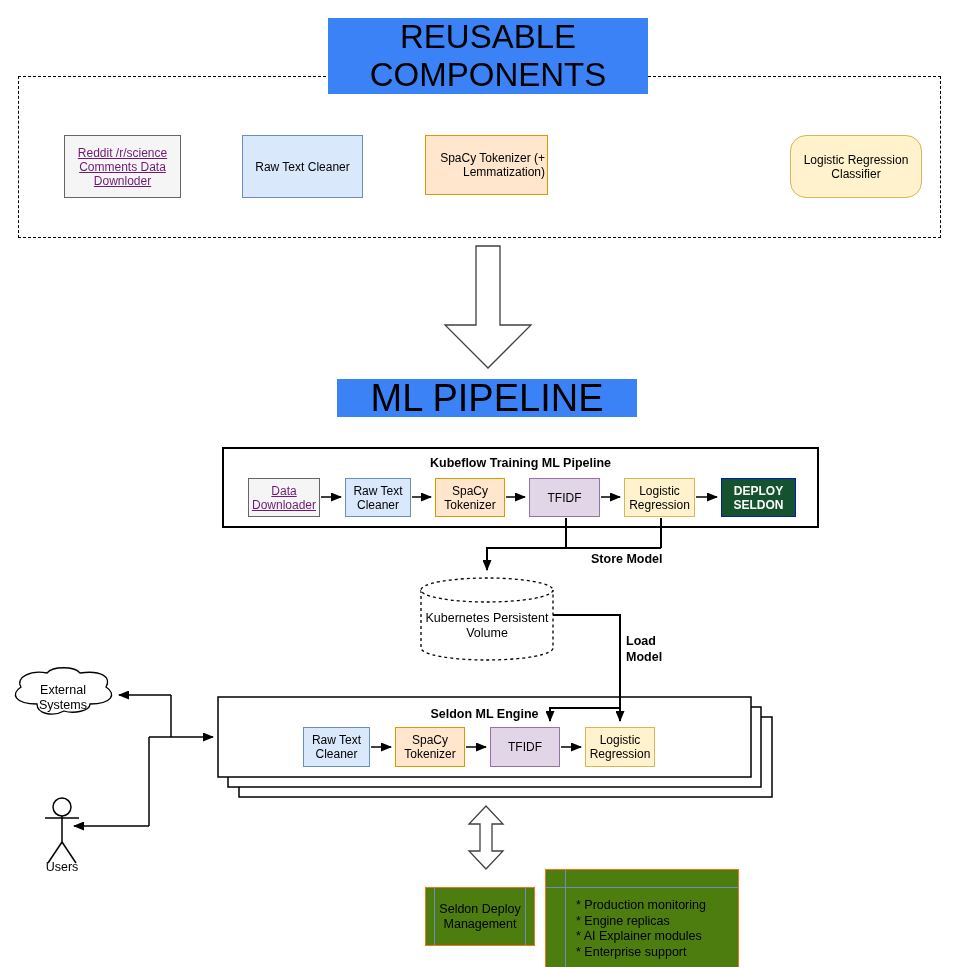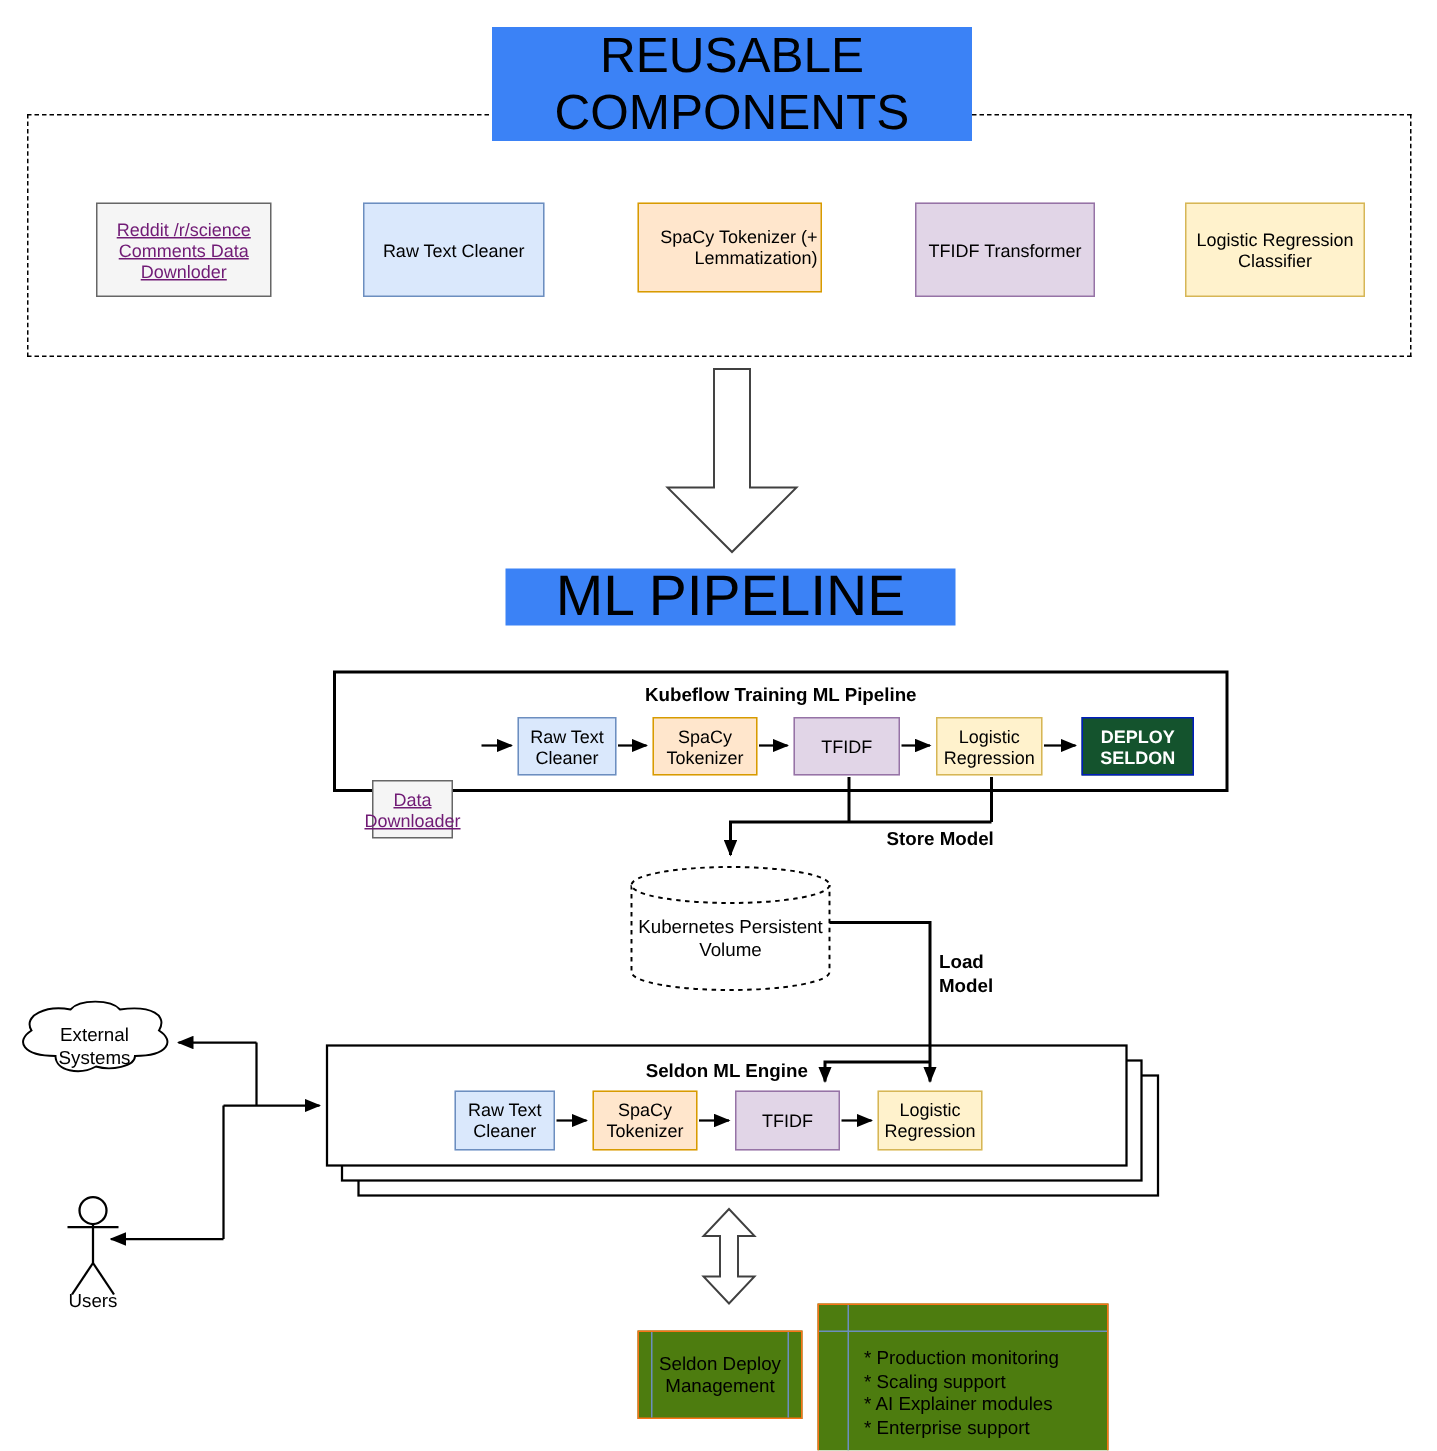--- a/index.html
+++ b/index.html
@@ -33,29 +33,28 @@
 
 <div class="page">
 
   <div class="abs dashed-container" style="left:18px;top:76px;width:923px;height:162px;"></div>
 
   <div class="abs big-title" style="left:328px;top:18px;width:320px;">REUSABLE COMPONENTS</div>
 
   <div class="abs box gray" style="left:64px;top:135px;width:117px;height:63px;">Reddit /r/science Comments Data Downloder</div>
   <div class="abs box blue" style="left:242px;top:135px;width:121px;height:63px;">Raw Text Cleaner</div>
   <div class="abs box orange" style="left:425px;top:135px;width:123px;height:60px;text-align:right;">SpaCy Tokenizer (+ Lemmatization)</div>
-  <div class="abs box purple" style="left:610px;top:135px;width:120px;height:63px;">TFIDF Transformer</div>
-  <div class="abs box yellow" style="left:790px;top:135px;width:120px;height:63px;">Logistic Regression Classifier</div>
+  <div class="abs box yellow" style="left:790px;top:135px;width:132px;height:63px;border-radius:16px;">Logistic Regression Classifier</div>
 
   <div class="abs big-title" style="left:337px;top:379px;width:300px;font-size:38px;">ML PIPELINE</div>
 
   <div class="abs frame" style="left:222px;top:447px;width:597px;height:81px;"></div>
   <div class="abs frame-title" style="left:222px;top:456px;width:597px;">Kubeflow Training ML Pipeline</div>
 
-  <div class="abs box gray" style="left:248px;top:478px;width:54px;height:39px;margin-top:42px;">Data Downloader</div>
+  <div class="abs box gray" style="left:248px;top:478px;width:72px;height:39px;">Data Downloader</div>
   <div class="abs box blue" style="left:345px;top:478px;width:66px;height:39px;">Raw Text Cleaner</div>
   <div class="abs box orange" style="left:435px;top:478px;width:70px;height:39px;">SpaCy Tokenizer</div>
   <div class="abs box purple" style="left:529px;top:478px;width:71px;height:39px;">TFIDF</div>
   <div class="abs box yellow" style="left:624px;top:478px;width:71px;height:39px;">Logistic Regression</div>
   <div class="abs box deploy" style="left:721px;top:478px;width:75px;height:39px;">DEPLOY SELDON</div>
 
   <div class="abs bold-label" style="left:591px;top:551px;width:80px;">Store Model</div>
   <div class="abs small-label" style="left:423px;top:611px;width:128px;">Kubernetes Persistent Volume</div>
   <div class="abs bold-label" style="left:626px;top:633px;width:48px;">Load Model</div>
 
@@ -73,21 +72,21 @@
     <span class="proc-bar" style="left:8px;"></span>
     <span class="proc-bar" style="right:8px;"></span>
     <span>Seldon Deploy Management</span>
   </div>
 
   <div class="abs proc" style="left:545px;top:869px;width:194px;height:112px;">
     <span class="proc-bar" style="left:19px;"></span>
     <span class="proc-hbar" style="top:17px;"></span>
     <div class="features-text">
       <div>* Production monitoring</div>
-      <div>* Scaling support</div>
+      <div>* Engine replicas</div>
       <div>* AI Explainer modules</div>
       <div>* Enterprise support</div>
     </div>
   </div>
 
   <svg class="svg-layer" width="958" height="967" viewBox="0 0 958 967">
     <defs>
       <marker id="arr" viewBox="0 0 11 9" markerWidth="11" markerHeight="9" refX="10" refY="4.5" orient="auto" markerUnits="userSpaceOnUse">
         <path d="M0,0 L11,4.5 L0,9 Z" fill="#000"></path>
       </marker>

